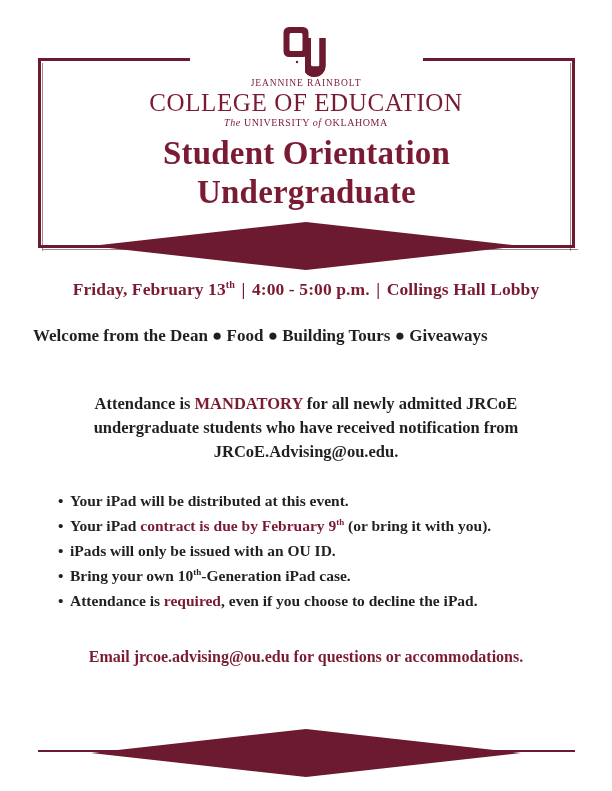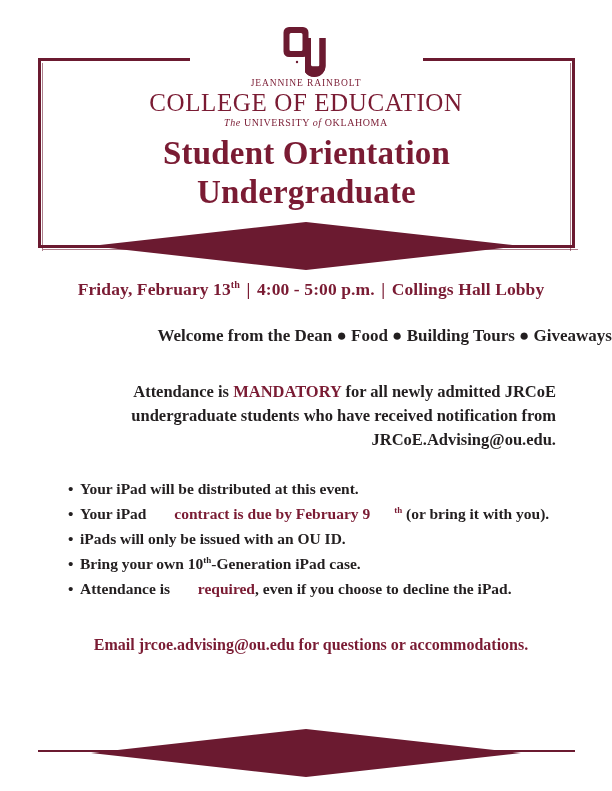--- a/index.html
+++ b/index.html
@@ -135,48 +135,49 @@
     left: 38px;
     width: 537px;
     top: 750px;
     height: 2px;
     background: #6B1A30;
   }
 
   
   .content {
     position: absolute;
-    left: 10px;
+    left: 0;
     right: 0;
     top: 278px;
     color: #231f20;
   }
 
   .line-date {
     text-align: center;
     color: #7A1B33;
     font-weight: bold;
     font-size: 17.5px;
     line-height: 22px;
     letter-spacing: 0.1px;
   }
   .line-date .sep { font-weight: bold; padding: 0 2px; }
 
   .line-welcome {
     margin-top: 25px;
-    text-align: right;
+    text-align: left;
     font-weight: bold;
     font-size: 17px;
     line-height: 22px;
     color: #231f20;
+    padding-left: 33px;
   }
 
   .para-mandatory {
-    margin-top: 33px;
-    text-align: right;
+    margin-top: 45px;
+    text-align: center;
     font-weight: bold;
     font-size: 16.5px;
     line-height: 24px;
     color: #231f20;
     padding: 0 56px;
   }
   .para-mandatory .hl { color: #7A1B33; }
 
   .line-ipad {
     margin-top: 22px;
@@ -198,21 +199,21 @@
   }
   .bullets li {
     padding-left: 70px;
     position: relative;
   }
   .bullets li .bul {
     position: absolute;
     left: 58px;
     top: 0;
   }
-  .bullets .hl { color: #7A1B33; margin-left: 24px; }
+  .bullets .hl { color: #7A1B33; }
 
   .line-email {
     margin-top: 33px;
     text-align: center;
     font-weight: bold;
     font-size: 16px;
     line-height: 22px;
     color: #7A1B33;
   }
 

